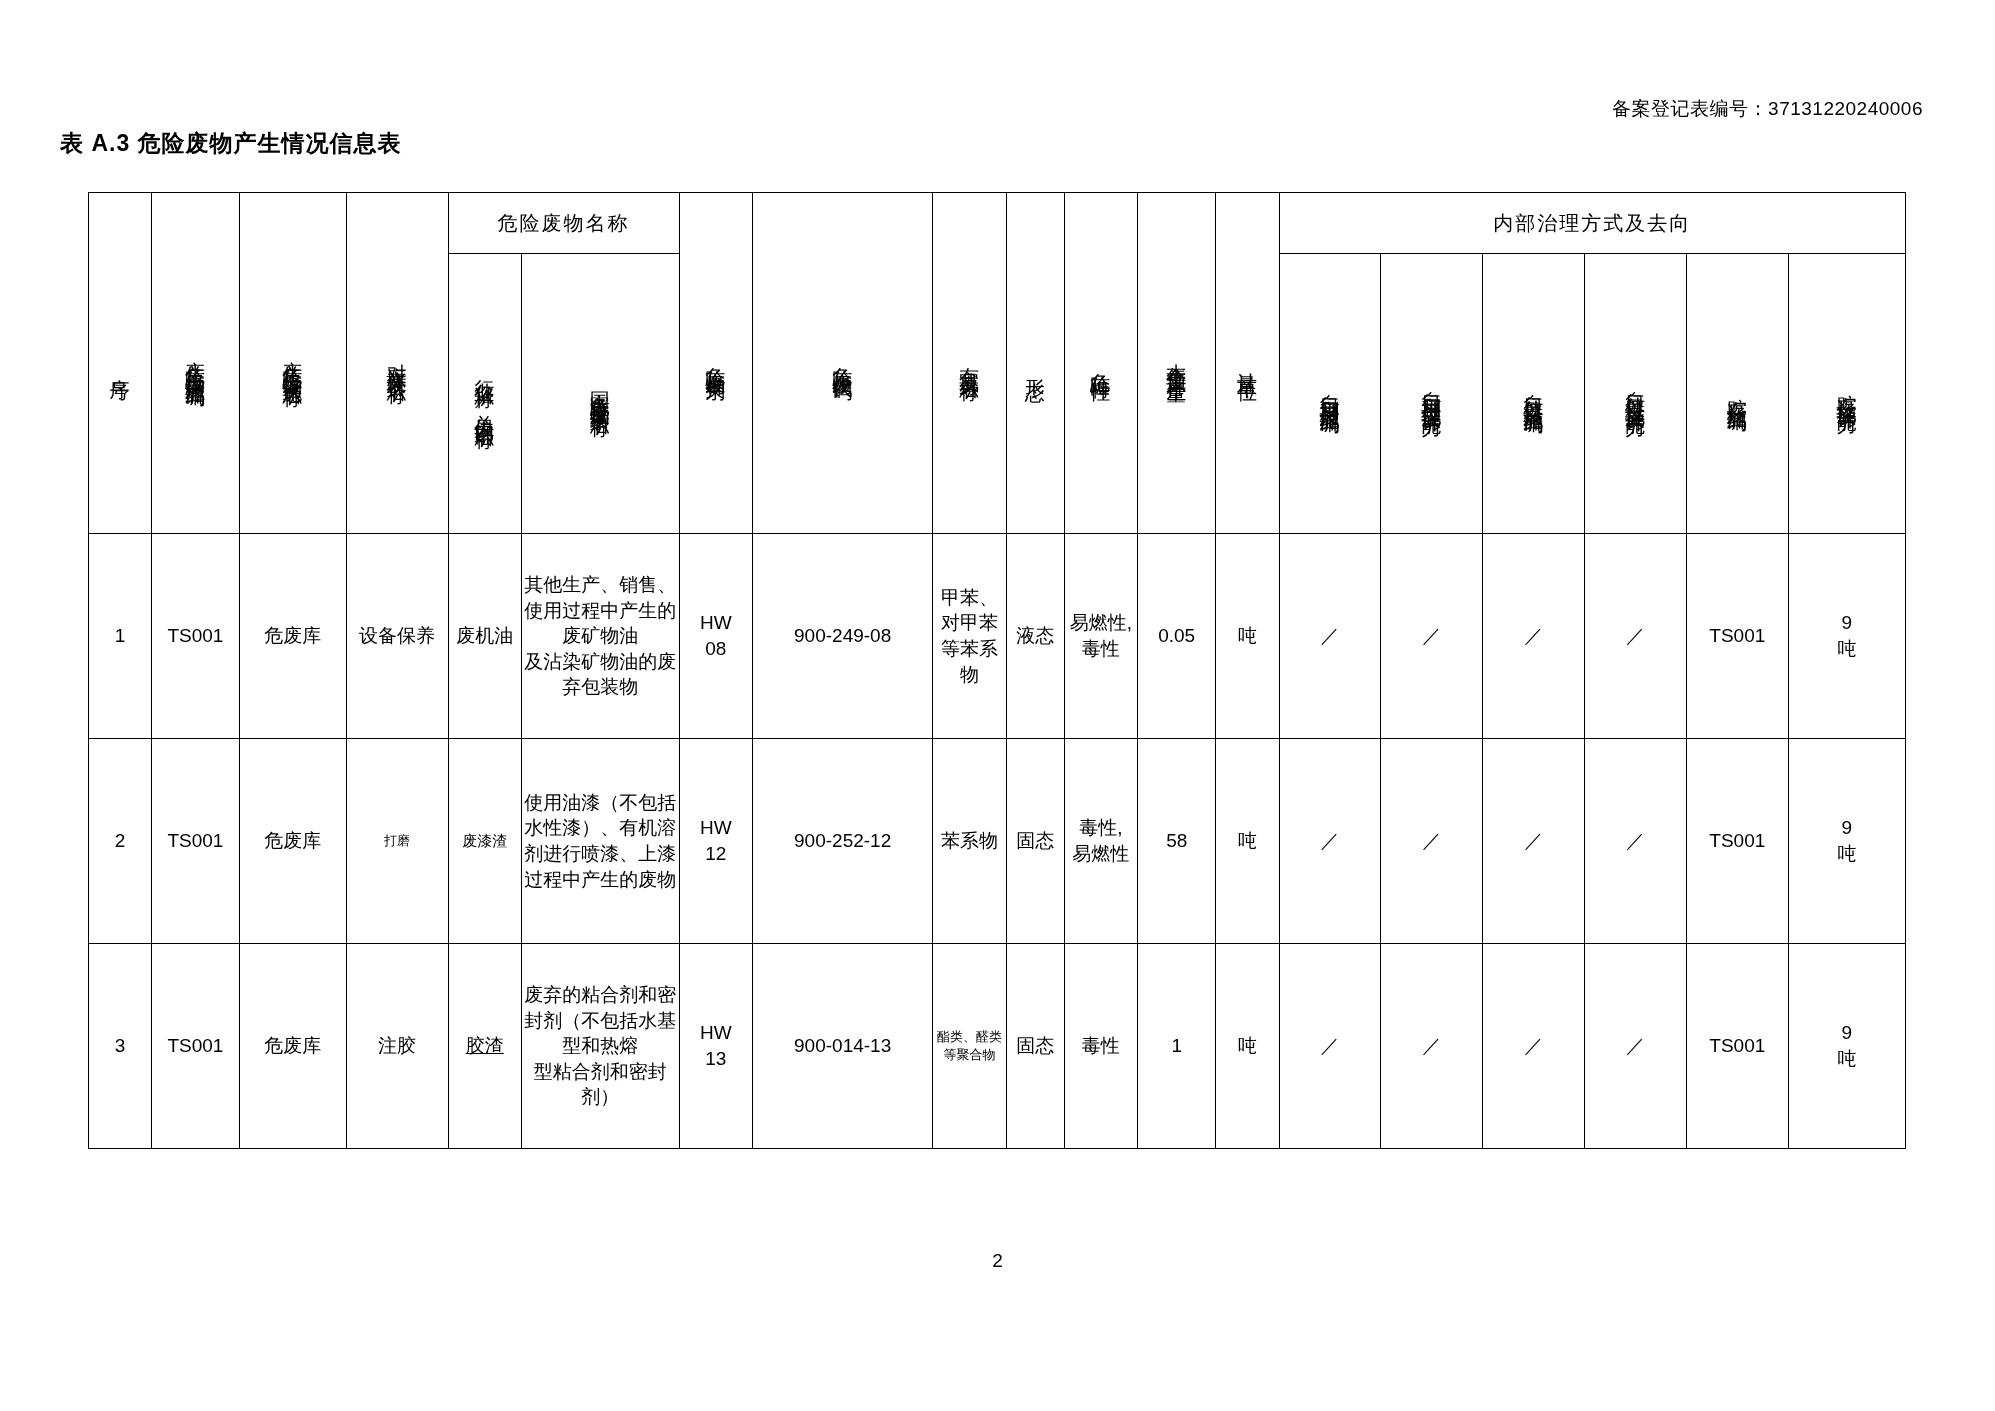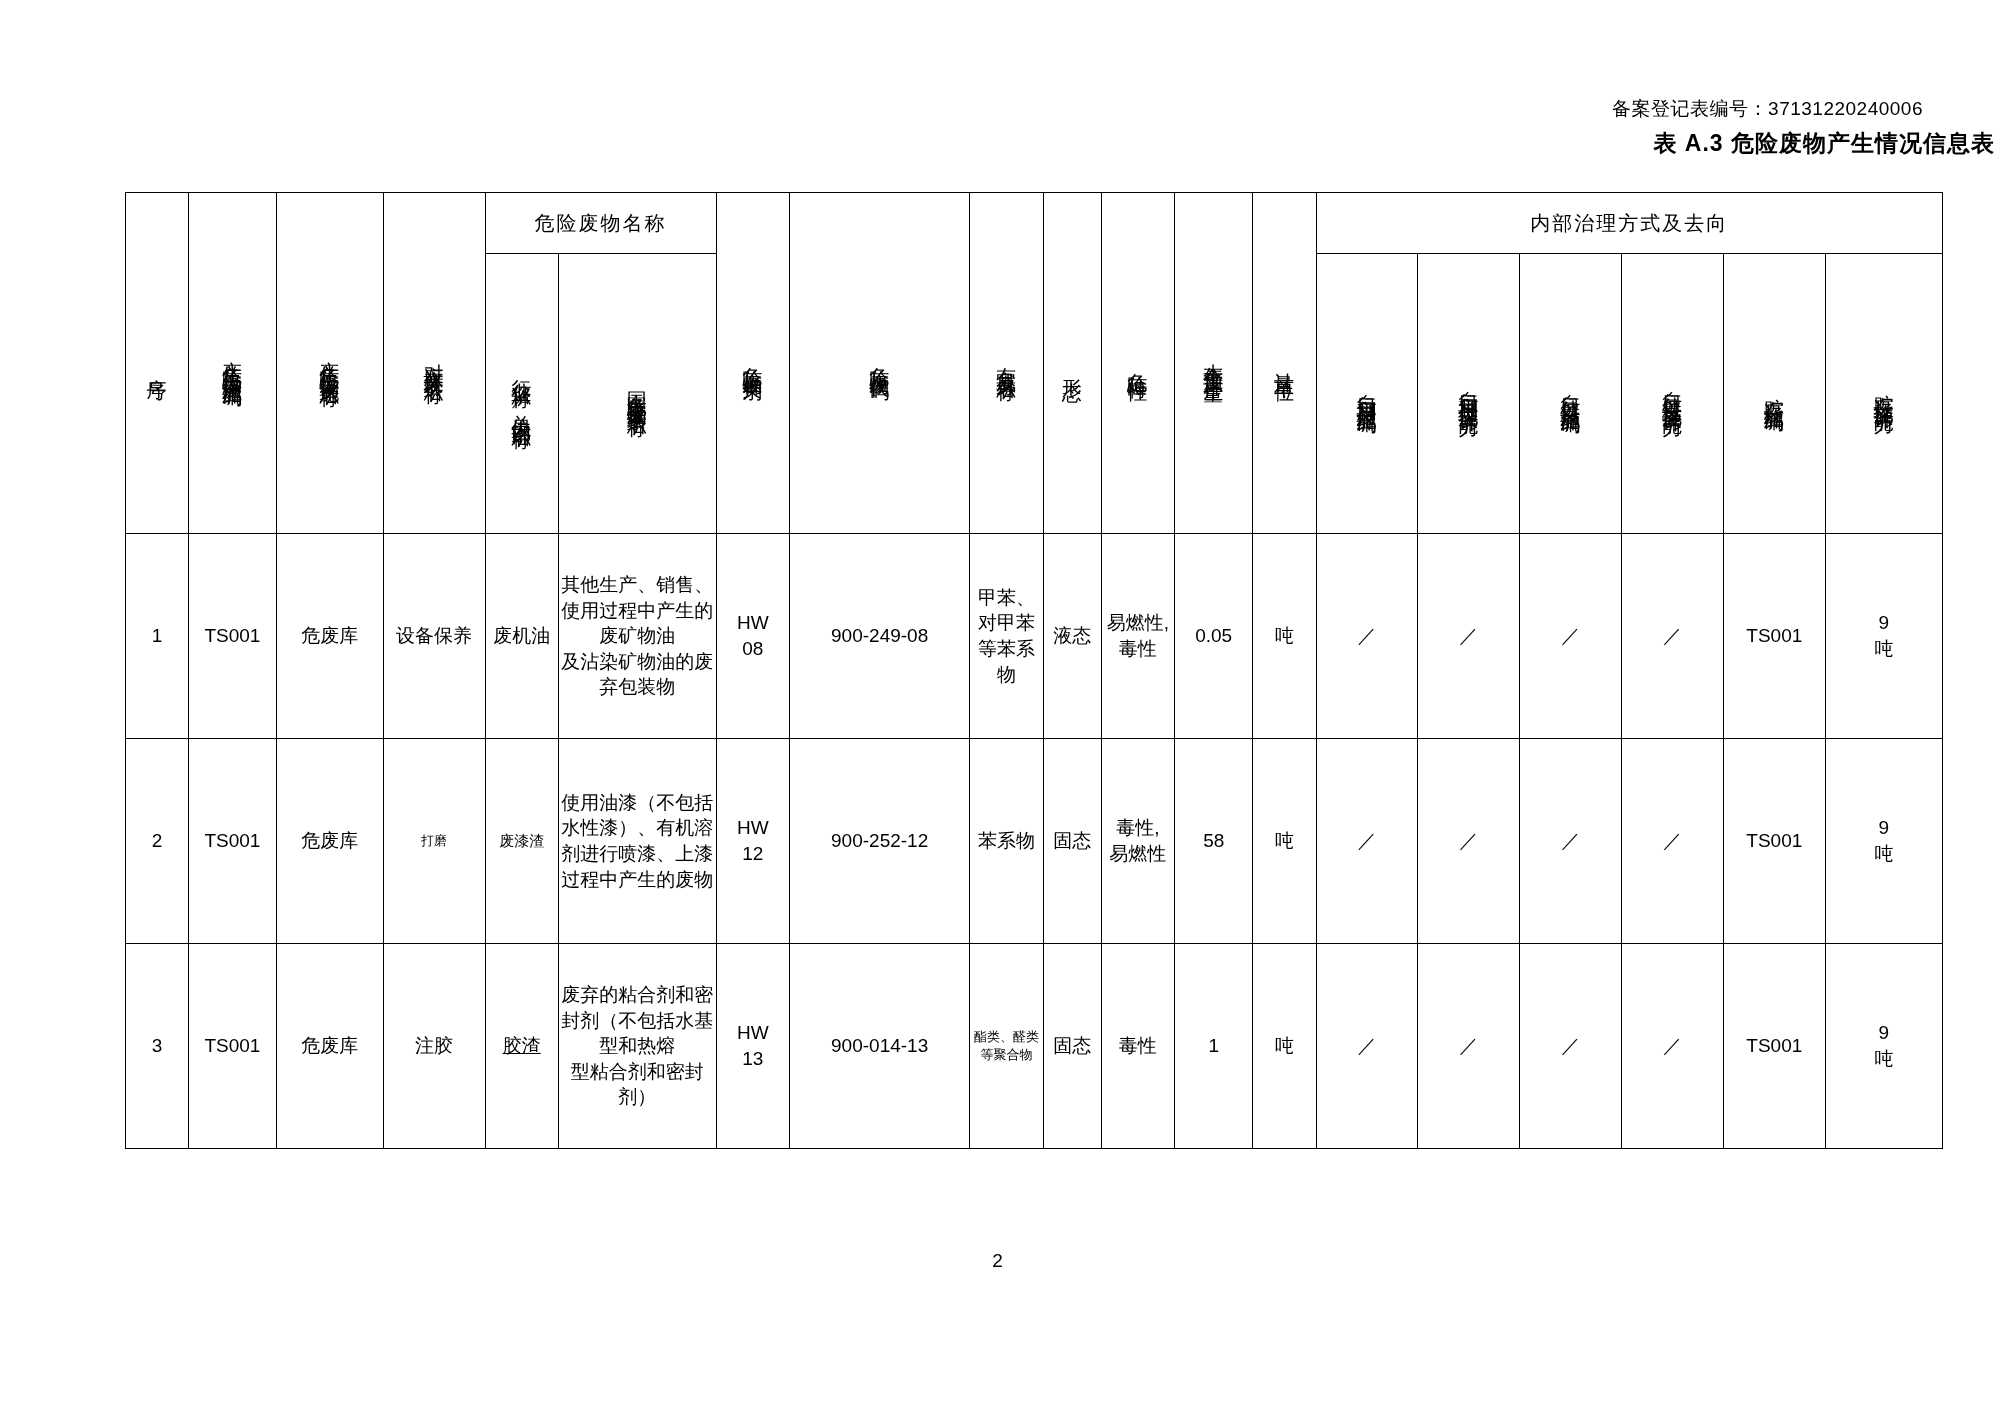--- a/index.html
+++ b/index.html
@@ -26,37 +26,37 @@
     right: 72px;
     font-size: 19px;
     letter-spacing: 0.5px;
     white-space: nowrap;
   }
   .title {
     position: absolute;
     top: 128px;
     left: 0;
     width: 100%;
-    text-align: right;
+    text-align: left;
     font-size: 23px;
     font-weight: bold;
     letter-spacing: 1px;
+    padding-left: 60px;
     box-sizing: border-box;
   }
   .table-wrap {
     position: absolute;
     top: 192px;
     left: 88px;
     width: 1818px;
   }
   table.main {
     border-collapse: collapse;
     table-layout: fixed;
     width: 1818px;
-    margin-left: 37px;
   }
   table.main td, table.main th {
     border: 1px solid #000000;
     text-align: center;
     vertical-align: middle;
     font-weight: normal;
     font-size: 19px;
     line-height: 1.32;
     padding: 2px 2px;
     word-break: break-all;

